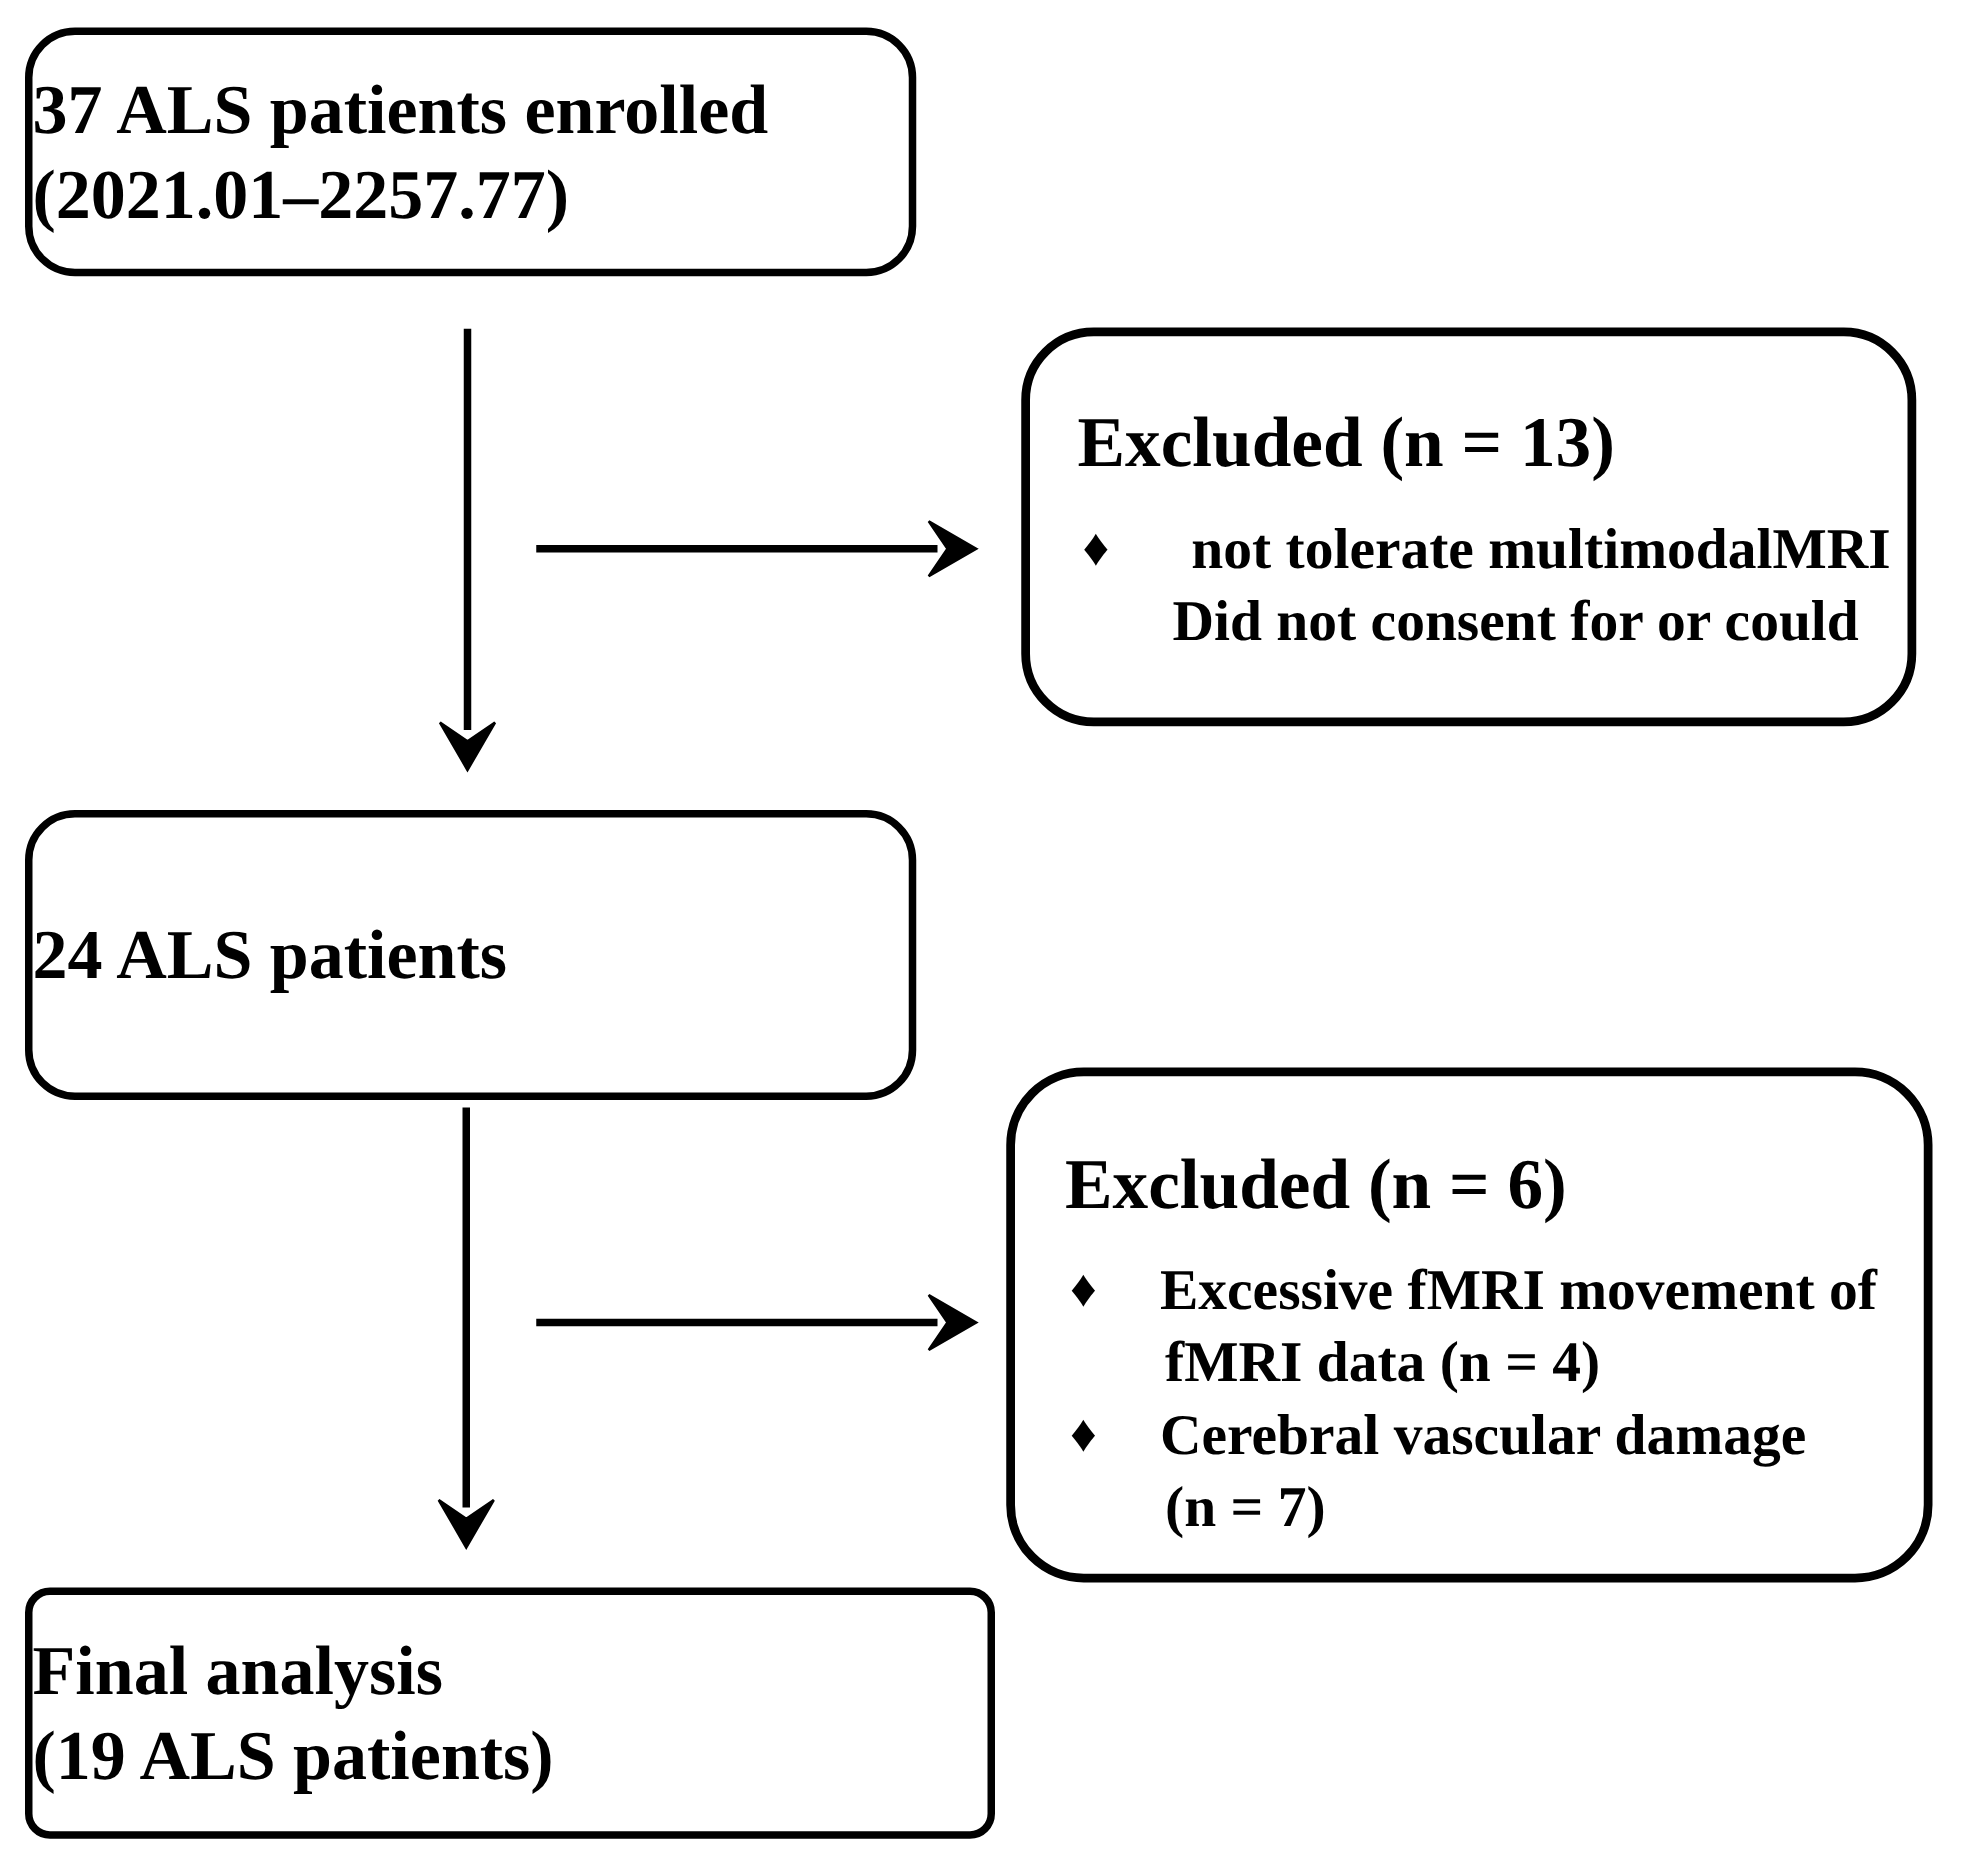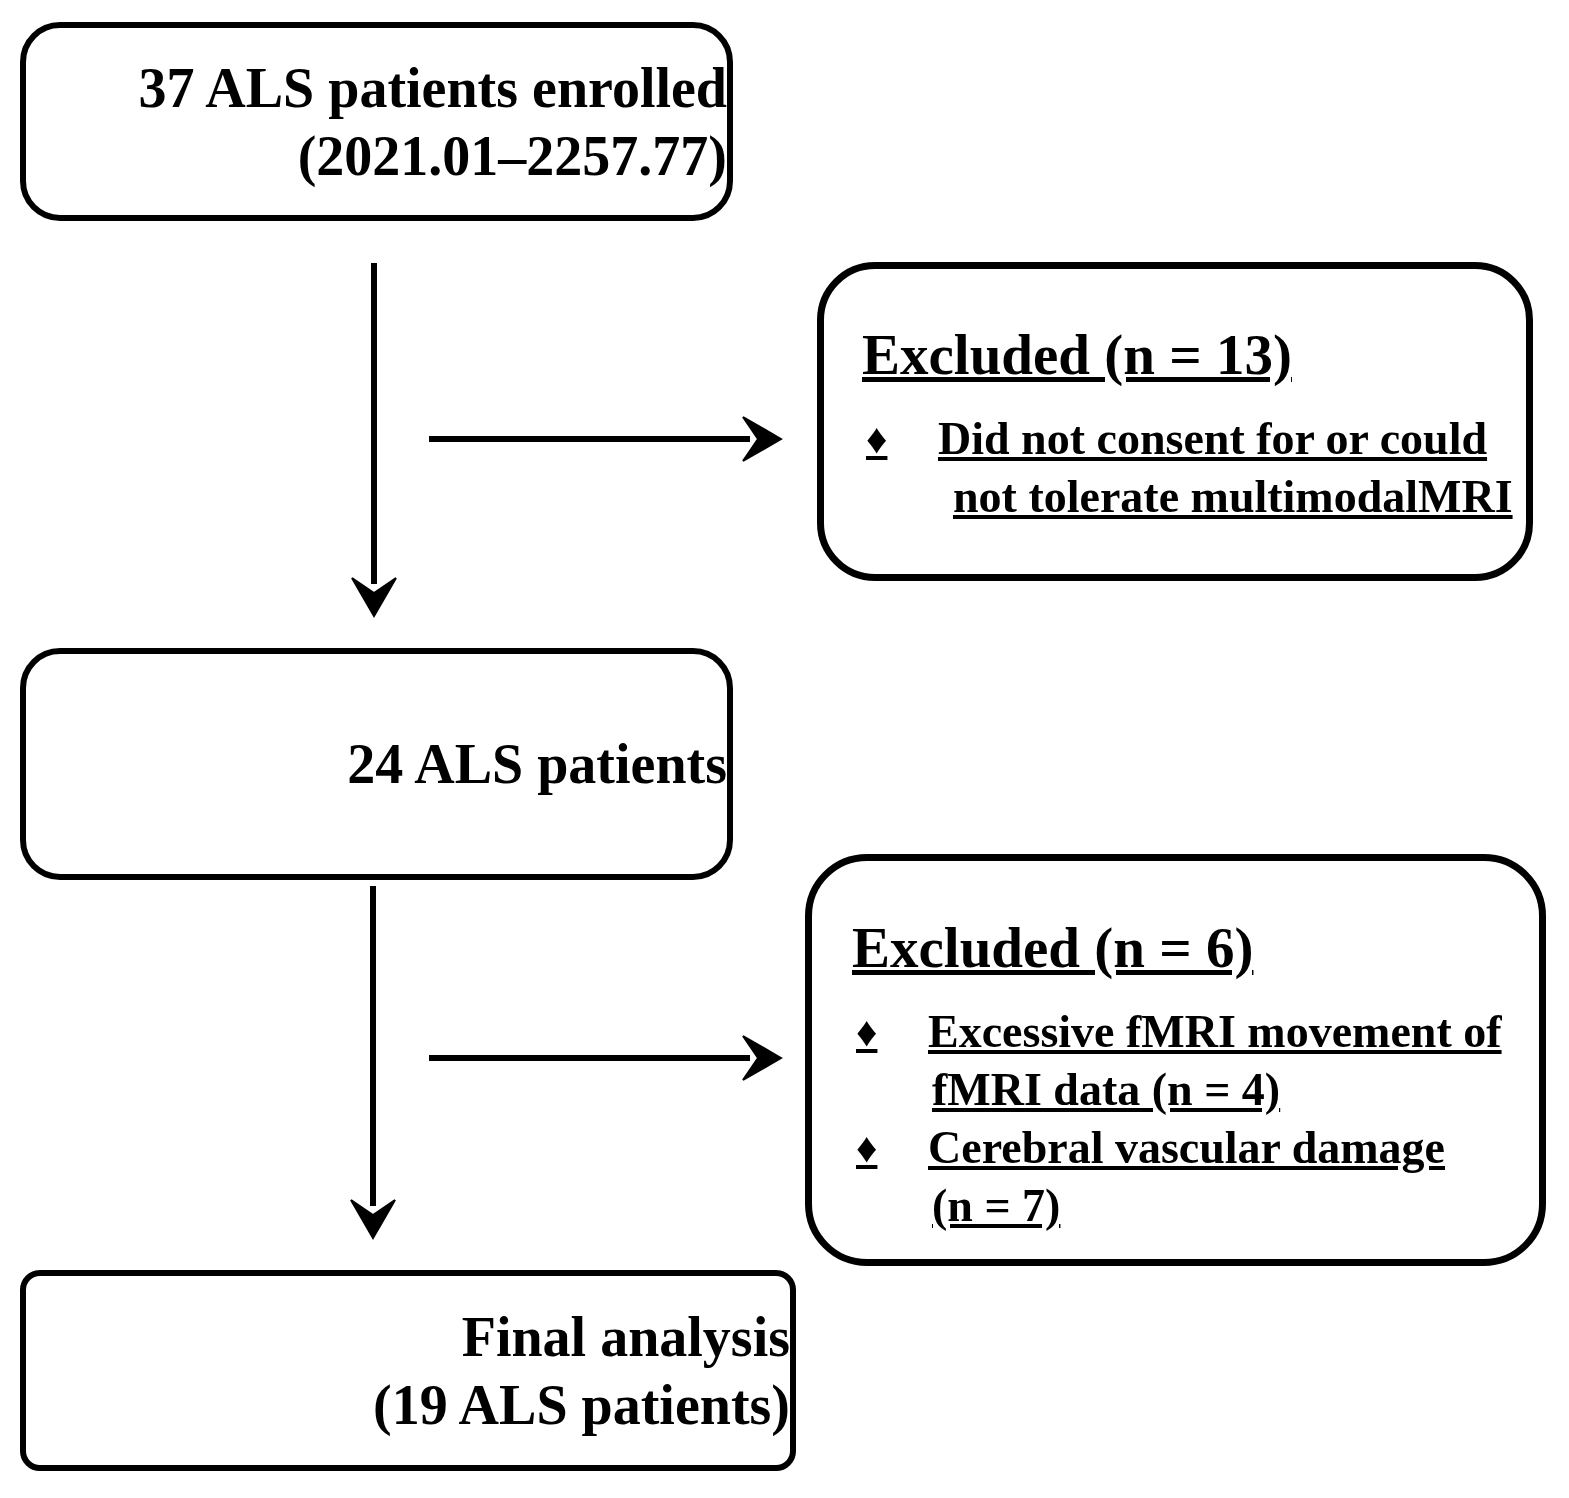--- a/index.html
+++ b/index.html
@@ -35,34 +35,33 @@
   .node {
     position: absolute;
     box-sizing: border-box;
     background: #ffffff;
     border: 6px solid #000000;
   }
   .box-left {
     border-radius: 40px;
     display: flex;
     flex-direction: column;
-    align-items: flex-end;
+    align-items: flex-start;
     justify-content: center;
     text-align: center;
   }
   .box-left .line {
     font-size: 56px;
     line-height: 68px;
     font-weight: 700;
     white-space: nowrap;
   }
   .box-right {
     border-width: 7px;
     border-radius: 58px;
-    text-decoration: underline;
   }
   .box-right .title {
     font-size: 57px;
     line-height: 68px;
     font-weight: 700;
     white-space: nowrap;
   }
   .bullets {
     margin-top: 21px;
   }
@@ -136,22 +135,22 @@
     <div class="line">37 ALS patients enrolled</div>
     <div class="line">(2021.01–2257.77)</div>
   </div>
 
   <div class="node box-right" id="box-excluded-1">
     <div class="title">Excluded (n = 13)</div>
     <div class="bullets">
       <div class="bullet">
         <span class="diamond">♦</span>
         <div class="blines">
+          <div class="bline cont">not tolerate multimodalMRI</div>
           <div class="bline">Did not consent for or could</div>
-          <div class="bline cont">not tolerate multimodalMRI</div>
         </div>
       </div>
     </div>
   </div>
 
   <div class="node box-left" id="box-24">
     <div class="line">24 ALS patients</div>
   </div>
 
   <div class="node box-right" id="box-excluded-2">

